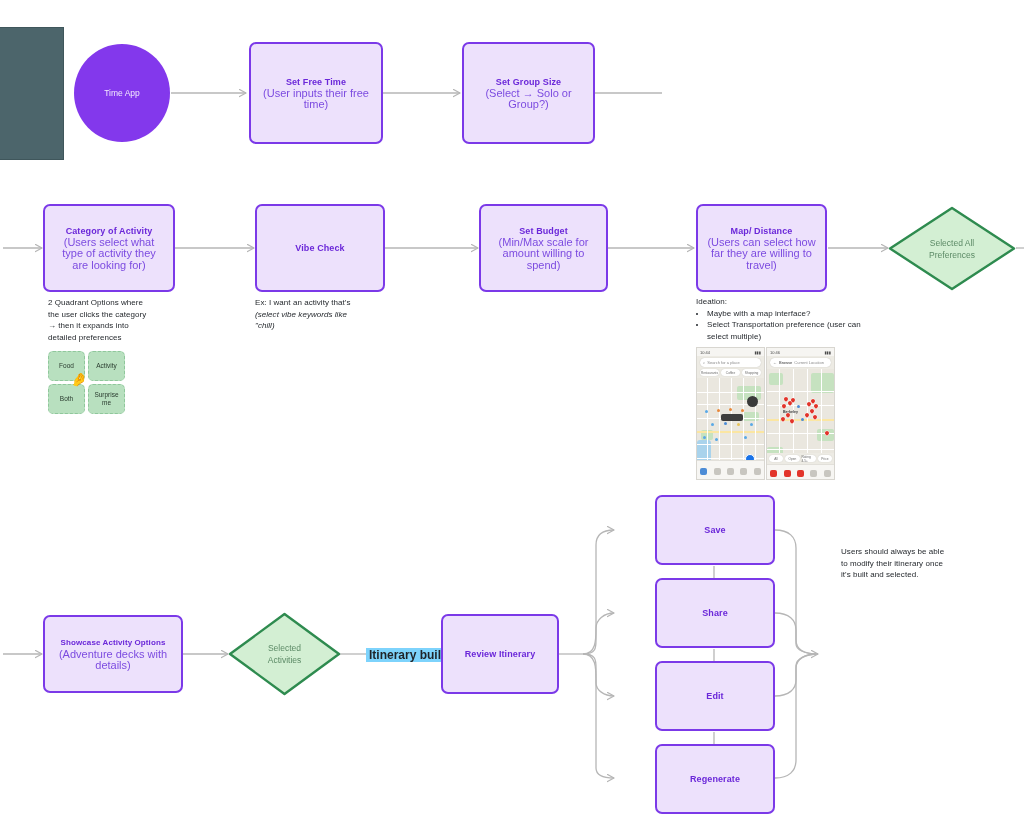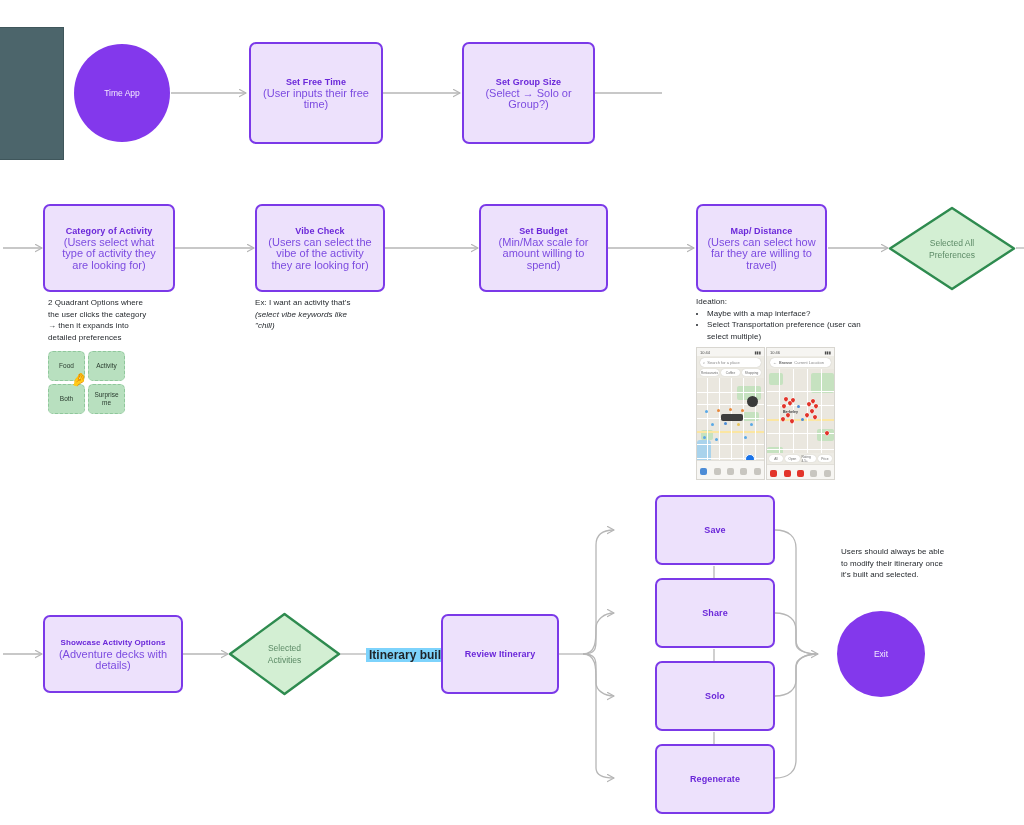--- a/index.html
+++ b/index.html
@@ -309,21 +309,20 @@
   <div class="quad" style="left:48px; top:351px;">
     <div class="cell">Food</div>
     <div class="cell">Activity</div>
     <div class="cell">Both</div>
     <div class="cell">Surprise me</div>
     <div class="hand-cursor">🤌</div>
   </div>
 
   <div class="node proc" style="left:255px; top:204px; width:130px; height:88px;">
     <div class="title">Vibe Check</div>
-    <div class="sub">(Users can select the vibe of the activity they are looking for)</div>
   </div>
 
   <div class="note" style="left:255px; top:297px; width:140px;">
     <div>Ex: I want an activity that's</div>
     <div class="ital">(select vibe keywords like</div>
     <div class="ital">"chill)</div>
   </div>
 
   <div class="node proc" style="left:479px; top:204px; width:129px; height:88px;">
     <div class="title">Set Budget</div>
@@ -487,29 +486,26 @@
     <div class="title">Save</div>
   </div>
 
   <div class="node proc" style="left:441px; top:614px; width:118px; height:80px;">
     <div class="title">Review Itinerary</div>
   </div>
   <div class="node proc" style="left:655px; top:578px; width:120px; height:70px;">
     <div class="title">Share</div>
   </div>
   <div class="node proc" style="left:655px; top:661px; width:120px; height:70px;">
-    <div class="title">Solo</div>
+    <div class="title">Edit</div>
   </div>
   <div class="node proc" style="left:655px; top:744px; width:120px; height:70px;">
     <div class="title">Regenerate</div>
   </div>
 
-  <div class="node terminator" style="left:837px; top:611px; width:88px; height:86px;">
-    <div class="title">Exit</div>
-  </div>
 
   <div class="note" style="left:841px; top:546px; width:120px;">
     <div>Users should always be able</div>
     <div>to modify their itinerary once</div>
     <div>it's built and selected.</div>
   </div>
 
 </div>
 
 </body></html>

